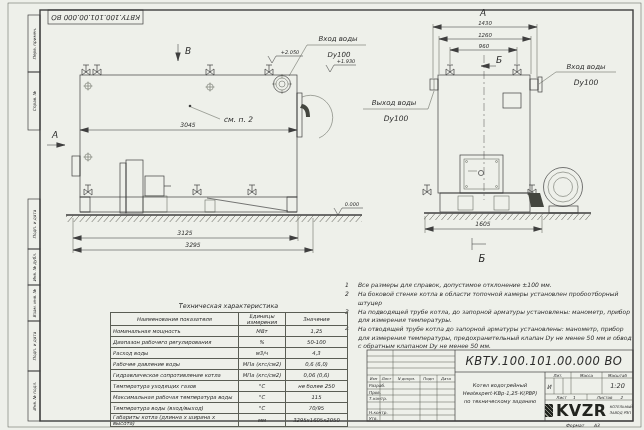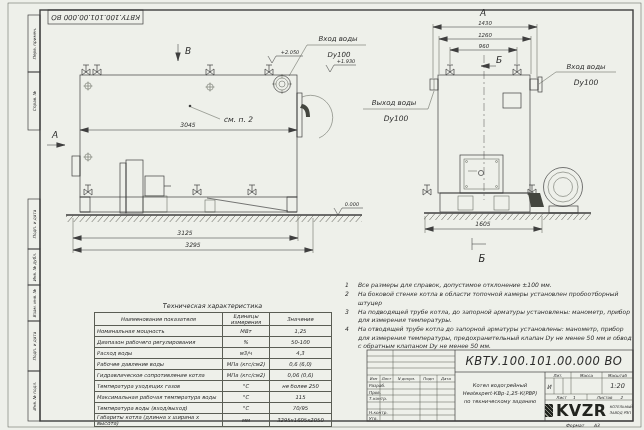--- a/index.html
+++ b/index.html
@@ -14,21 +14,21 @@
   .cl{stroke:#3f3f3f;stroke-width:.45;fill:none;stroke-dasharray:8 3 2 3;}
   .fillml{fill:#44463f;stroke:none;}
   .ov{position:absolute;color:#2b2b2b;font-style:italic;}
   .center{display:flex;align-items:center;justify-content:center;text-align:center;}
   
   #notes{left:345px;top:281px;width:288px;font-size:6px;line-height:1.38;}
   .note{display:flex;margin-bottom:1px;}
   .note .n{width:13px;flex:none;}
   .note .t{flex:1;}
   
-  #tt{left:46px;top:302px;width:237px;padding-left:48px;}
+  #tt{left:62px;top:302px;width:237px;padding-left:48px;}
   #tt .ttl{text-align:center;font-size:6.4px;margin-bottom:2px;}
   #tt table{width:100%;border-collapse:collapse;table-layout:fixed;}
   #tt td,#tt th{border:1px solid #5a5d54;font-size:5.3px;font-style:italic;font-weight:normal;
                 padding:0 2px;height:10px;color:#2b2b2b;}
   #tt th{text-align:center;}
   #tt td.c{text-align:center;}
   #tt td.l{text-align:left;}
   
   .tb-txt{position:absolute;font-style:italic;color:#2b2b2b;}
   #logo-mark{width:13px;height:13px;background:#22241f;

